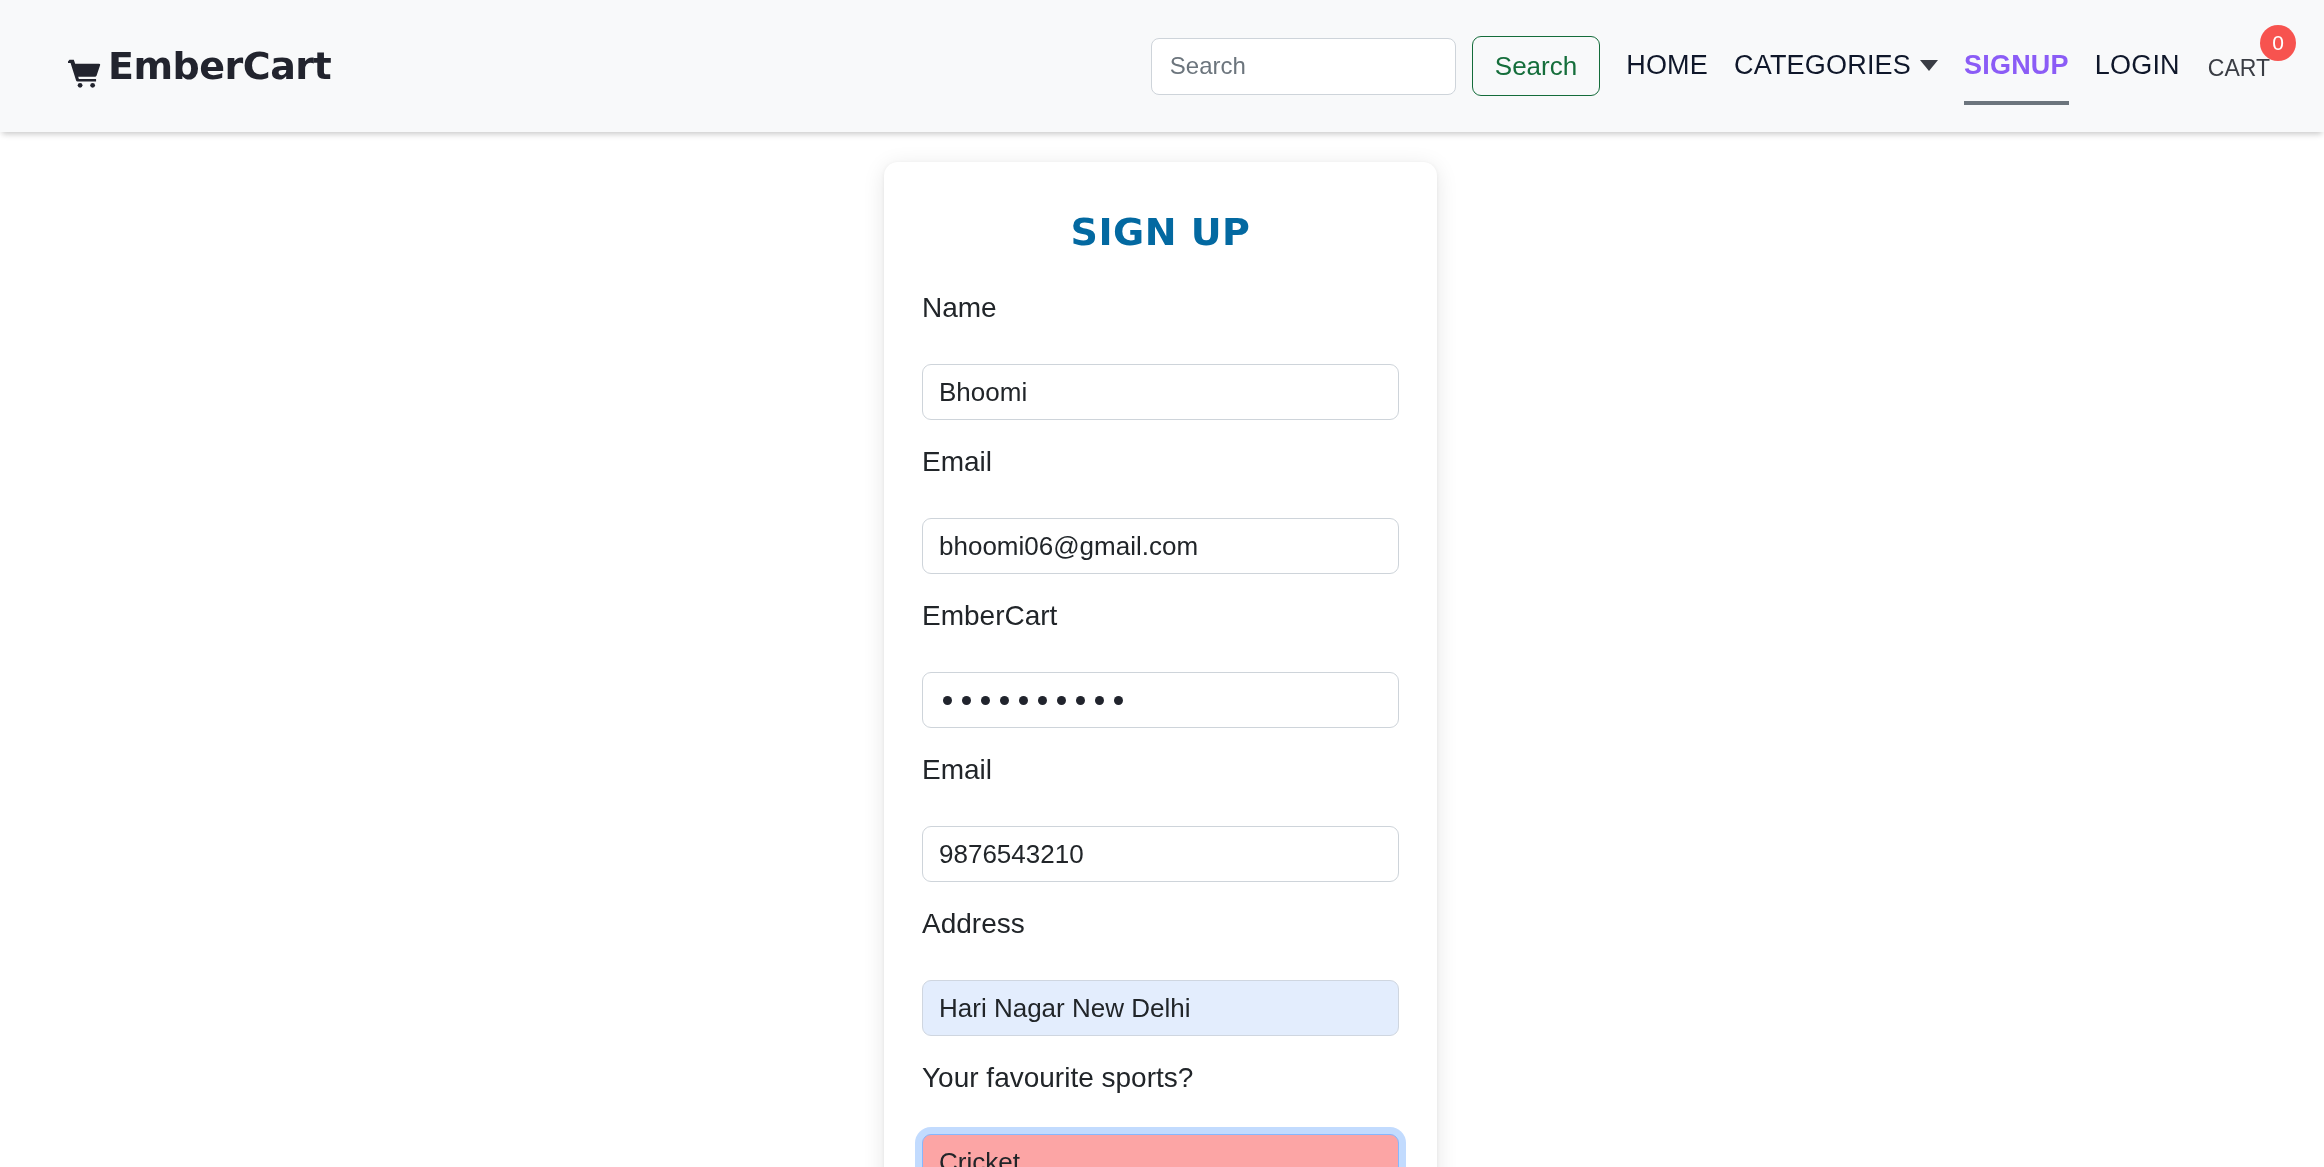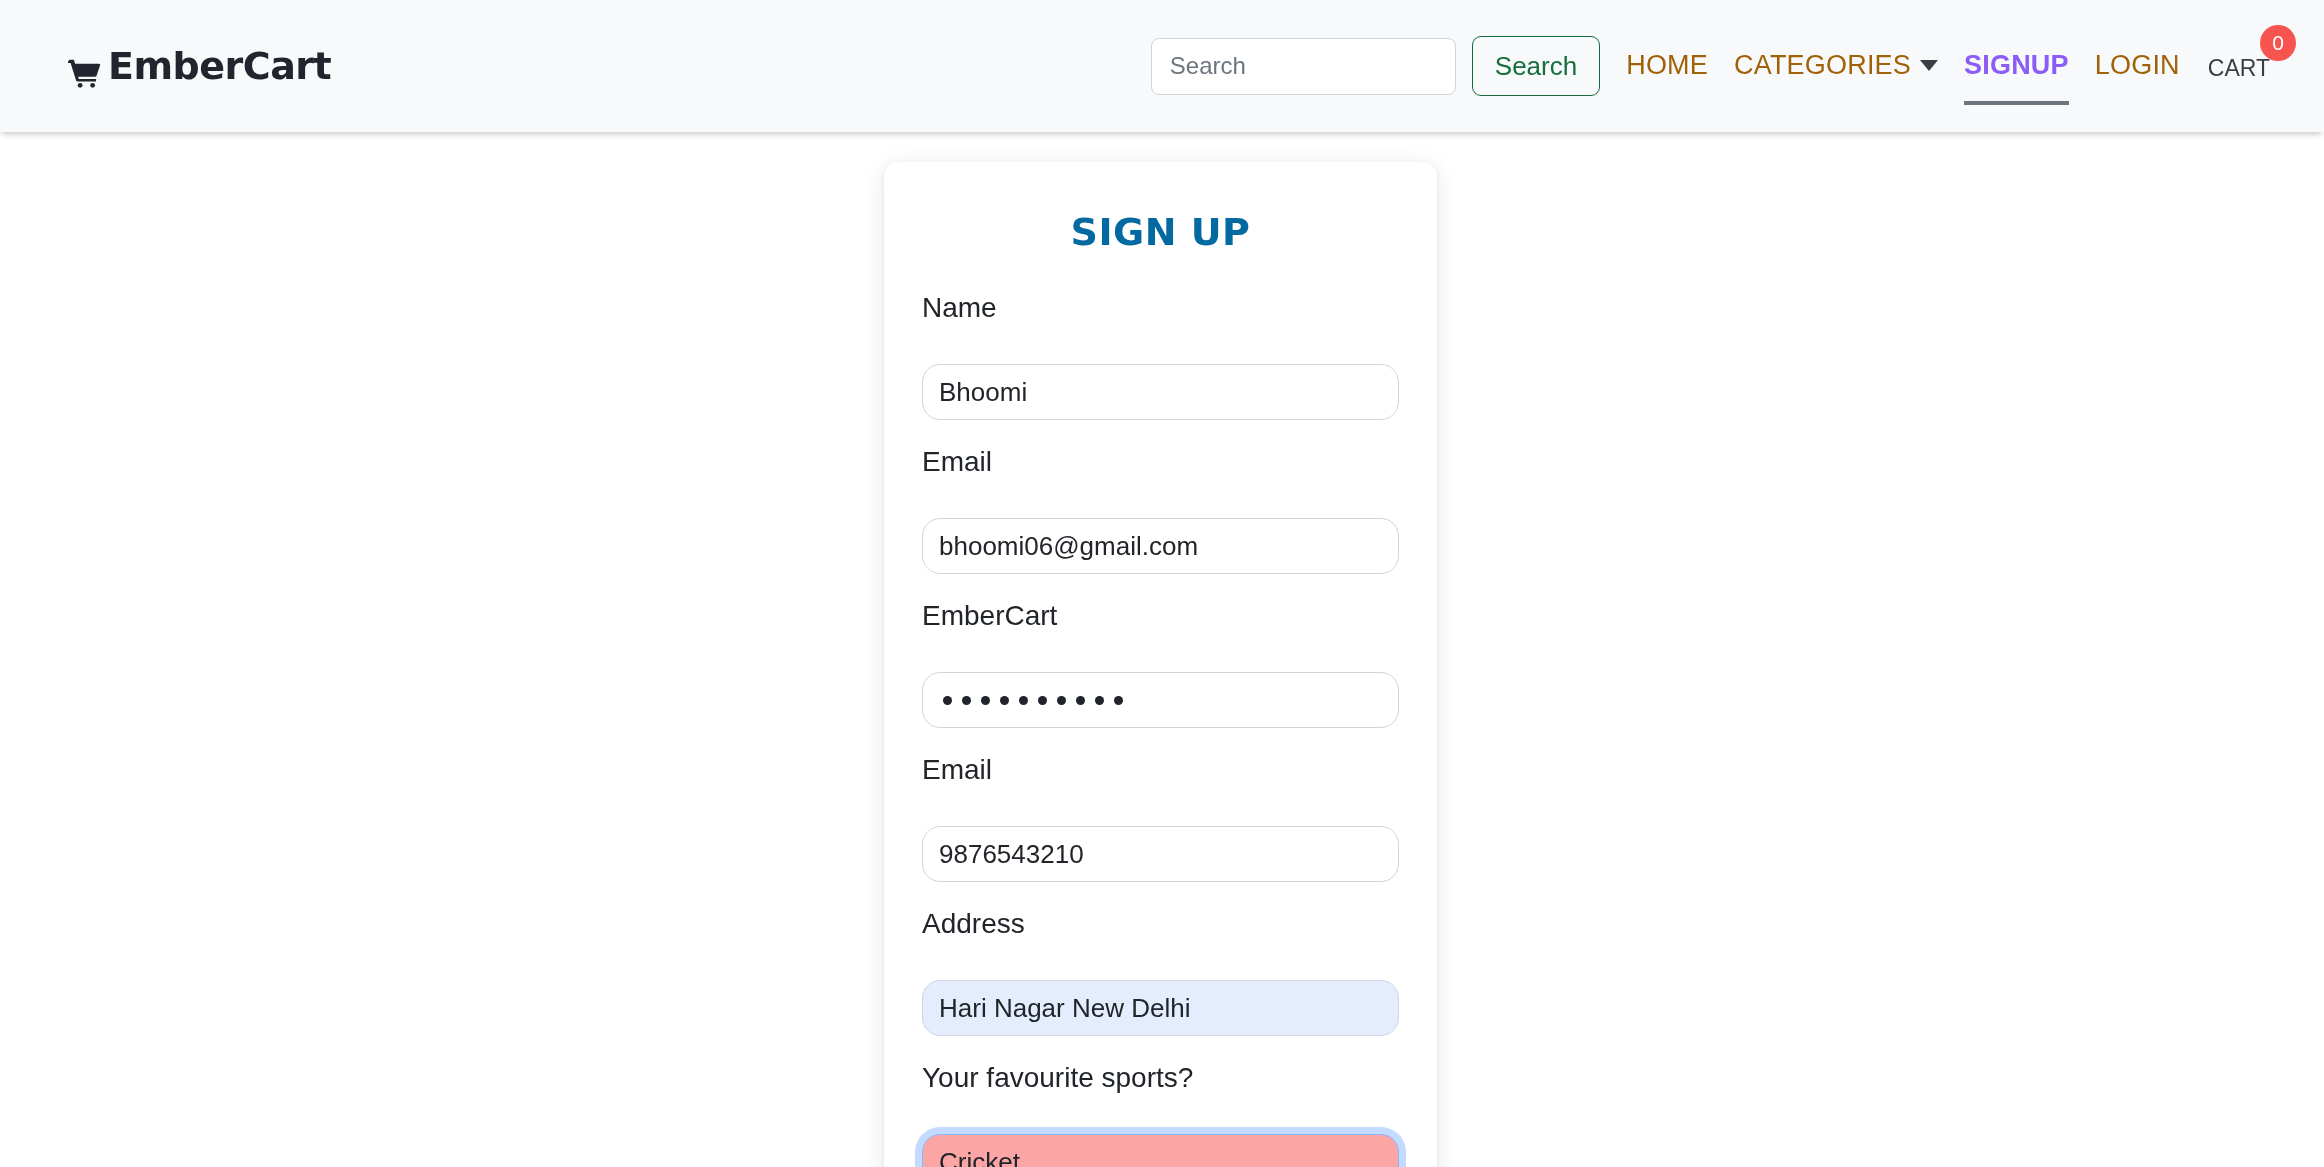--- a/index.html
+++ b/index.html
@@ -72,21 +72,21 @@
     margin-left: 26px;
     font-size: 27px;
     color: #2b2d33;
     text-decoration: none;
     white-space: nowrap;
     letter-spacing: 0.2px;
     padding-bottom: 2px;
     display: inline-flex;
     align-items: center;
   }
-  .nav-link.muted { color: #a16207; }
+  .nav-link.muted { color: #0f172a; }
   .nav-link.active {
     color: #8b5cf6;
     font-weight: bold;
   }
   .nav-link.active::after {
     content: "";
     position: absolute;
     left: 0; right: 0;
     bottom: -22px;
     height: 4px;
@@ -158,21 +158,21 @@
     font-size: 28px;
     color: #212529;
     margin-bottom: 12px;
     font-family: "Liberation Sans", sans-serif;
   }
   .field-input {
     display: block;
     width: 100%;
     height: 56px;
     border: 1px solid #ced4da;
-    border-radius: 18px;
+    border-radius: 9px;
     background: #ffffff;
     font-size: 26px;
     font-family: "Liberation Sans", sans-serif;
     color: #212529;
     padding: 0 16px;
     outline: none;
     margin-top: 40px;
   }
   .field-input.autofilled {
     background: #e3edfd;

